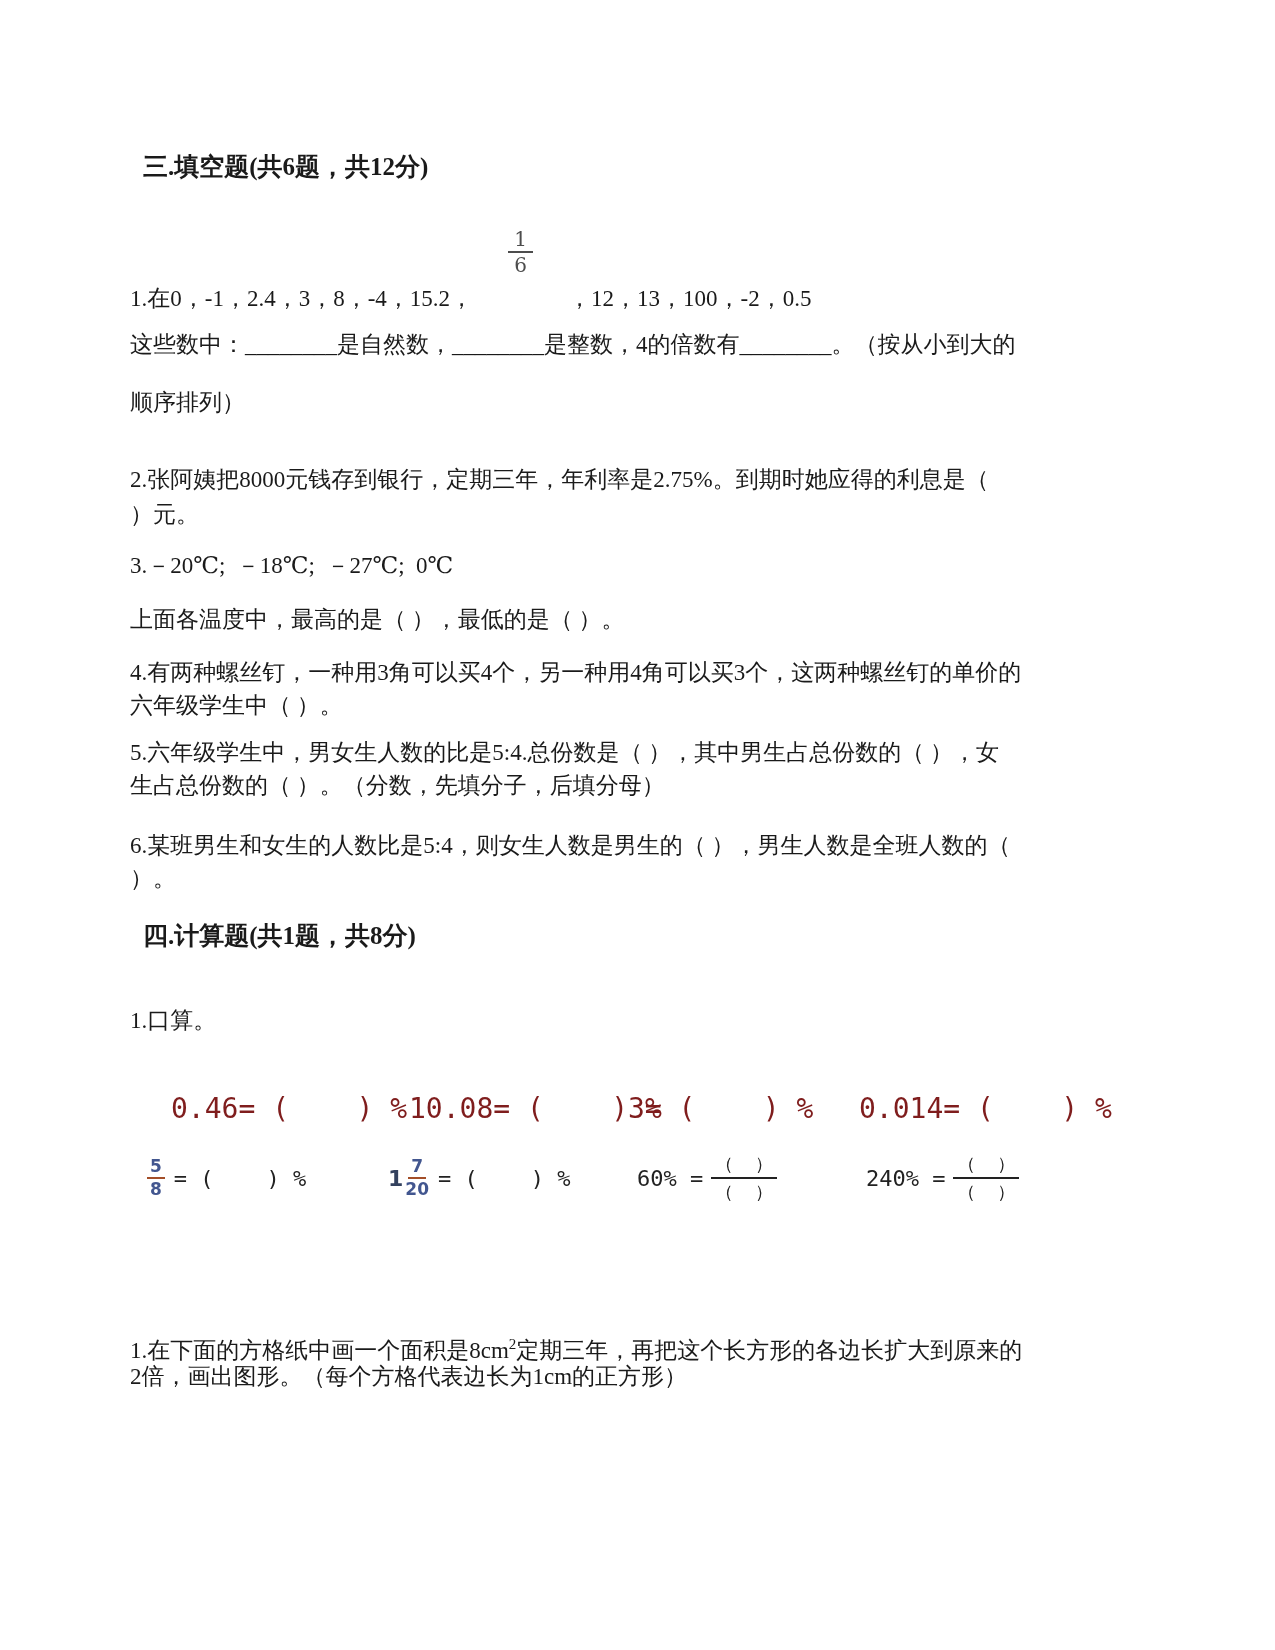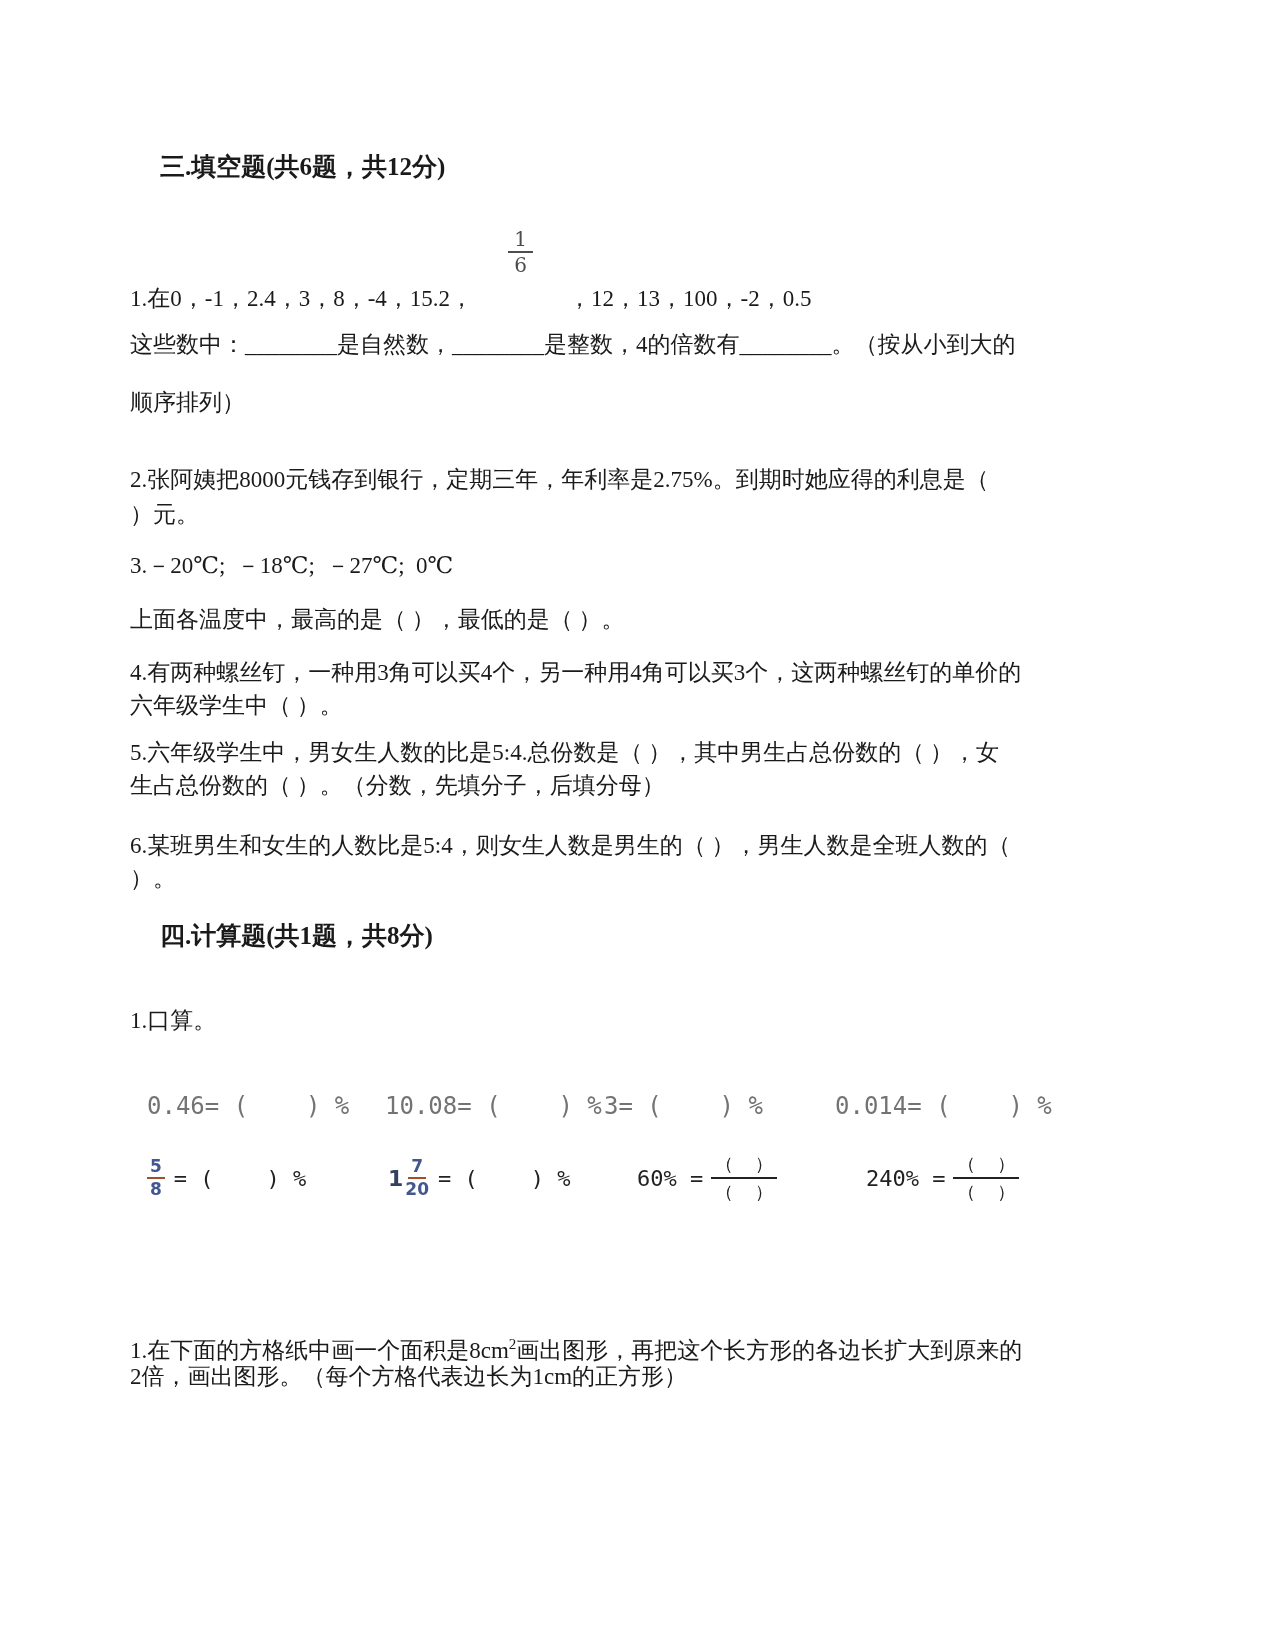--- a/index.html
+++ b/index.html
@@ -6,21 +6,21 @@
   .page {
     position:relative;
     width:1275px; height:1650px;
     background:#ffffff;
     margin:0 auto;
     overflow:hidden;
     font-family:"Liberation Serif","DejaVu Serif",serif;
     color:#1a1a1a;
   }
   .sec {
-    position:absolute; left:160px;
+    position:absolute; left:143px;
     font-size:25px; font-weight:bold;
     margin:0; white-space:pre;
     font-family:"Liberation Serif","DejaVu Serif",serif;
   }
   .bl {
     position:absolute; left:130px;
     font-size:23px; line-height:30px;
     white-space:pre;
   }
   
@@ -32,21 +32,21 @@
     display:inline-block; transform:translateY(-34px);
     font-size:20px; line-height:22px; color:#4d4d4d;
     font-family:"DejaVu Serif",serif;
   }
   .rnum { display:block; border-bottom:2px solid #4d4d4d; padding:0 6px 1px; }
   .rden { display:block; padding-top:1px; }
   
   .calc {
     position:absolute;
     font-family:"DejaVu Sans Mono","Liberation Mono",monospace;
-    font-size:24px; white-space:pre; color:#737373;
+    font-size:28px; white-space:pre; color:#7f1d1d;margin-left:24px;
   }
   .calc2 {
     position:absolute; height:72px;
     display:flex; align-items:center;
     font-family:"DejaVu Sans Mono","Liberation Mono",monospace;
     font-size:22px; color:#222222;
   }
   .ceq { white-space:pre; margin-left:9px; }
   .whole {
     font-family:"DejaVu Sans",sans-serif; font-weight:bold;
@@ -144,17 +144,17 @@
       <span>240% =</span>
       <span class="bfrac">
           <span class="bn">（  ）</span>
           <span class="bd">（  ）</span>
         </span>
     </div>
   </div>
 
 
   <div>
-    <div class="bl" style="top:1329px"><span>1.在下面的方格纸中画一个面积是8cm</span><span class="sup2">2</span><span>画出图形，再把这个长方形的各边长扩大到原来的</span></div>
+    <div class="bl" style="top:1329px"><span>1.在下面的方格纸中画一个面积是8cm</span><span class="sup2">2</span><span>定期三年，再把这个长方形的各边长扩大到原来的</span></div>
     <div class="bl" style="top:1362px">2倍，画出图形。（每个方格代表边长为1cm的正方形）</div>
   </div>
 
 </div>
 
 </body></html>

